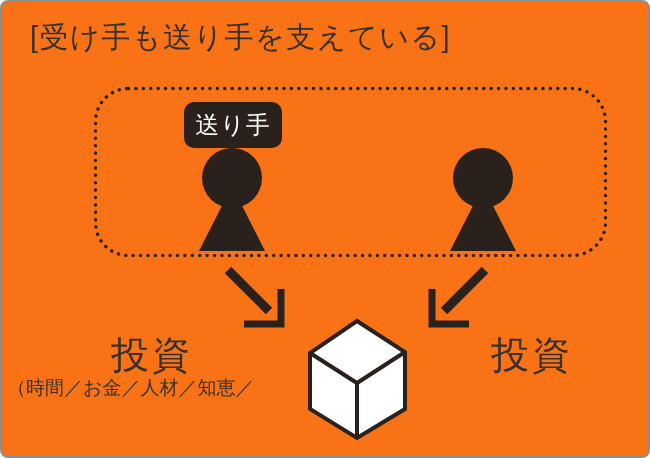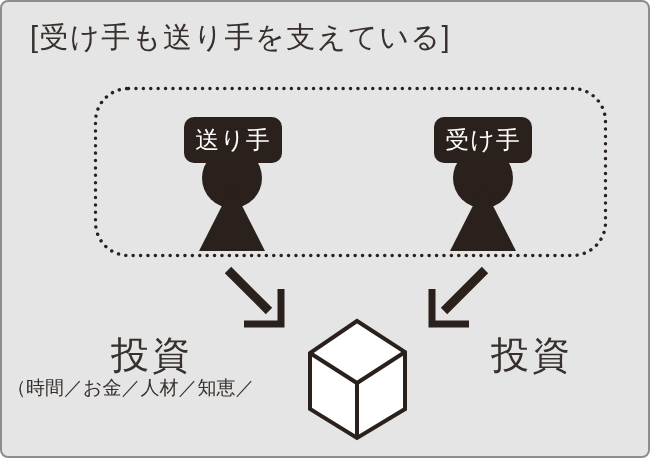--- a/index.html
+++ b/index.html
@@ -12,41 +12,41 @@
     color: #37302c;
     overflow: hidden;
   }
   .frame {
     position: absolute;
     left: 0; top: 0;
     width: 650px; height: 458px;
     box-sizing: border-box;
     border: 2px solid #8d8d8d;
     border-radius: 8px;
-    background: #e5e5e5;
+    background: #f97316;
   }
   .title {
     position: absolute;
     left: 28px; top: 16px;
     font-size: 29px;
     line-height: 38px;
     letter-spacing: 1.5px;
     font-weight: 500;
     color: #37302c;
     white-space: nowrap;
   }
   .art {
     position: absolute;
     left: 0; top: 0;
     width: 650px; height: 458px;
   }
   .badge {
     position: absolute;
     width: 98px; height: 46px;
-    top: 115px;
+    top: 100px;
     background: #2a211d;
     border-radius: 10px;
     color: #ffffff;
     font-size: 24px;
     display: flex;
     align-items: center;
     justify-content: center;
     letter-spacing: 1px;
     white-space: nowrap;
   }
@@ -107,21 +107,20 @@
 
     <g stroke="#2a211d" stroke-width="4" fill="none" stroke-linejoin="miter">
       <polygon points="355,319 403,350 403,407 355,436 308,407 308,351" fill="#ffffff"></polygon>
       <polyline points="308,351 355,381 403,350"></polyline>
       <line x1="355" y1="381" x2="355" y2="436"></line>
     </g>
   </svg>
 
   <div class="badge badge-sender">送り手</div>
 
-  <div class="badge badge-receiver">受け手</div>
 
   <div class="invest-title invest-title-left">投資</div>
 
   <div class="invest-detail invest-detail-left">
     <span>（時間／お金／人材／知恵／</span><br>
   </div>
 
   <div class="invest-title invest-title-right">投資</div>
 
 

